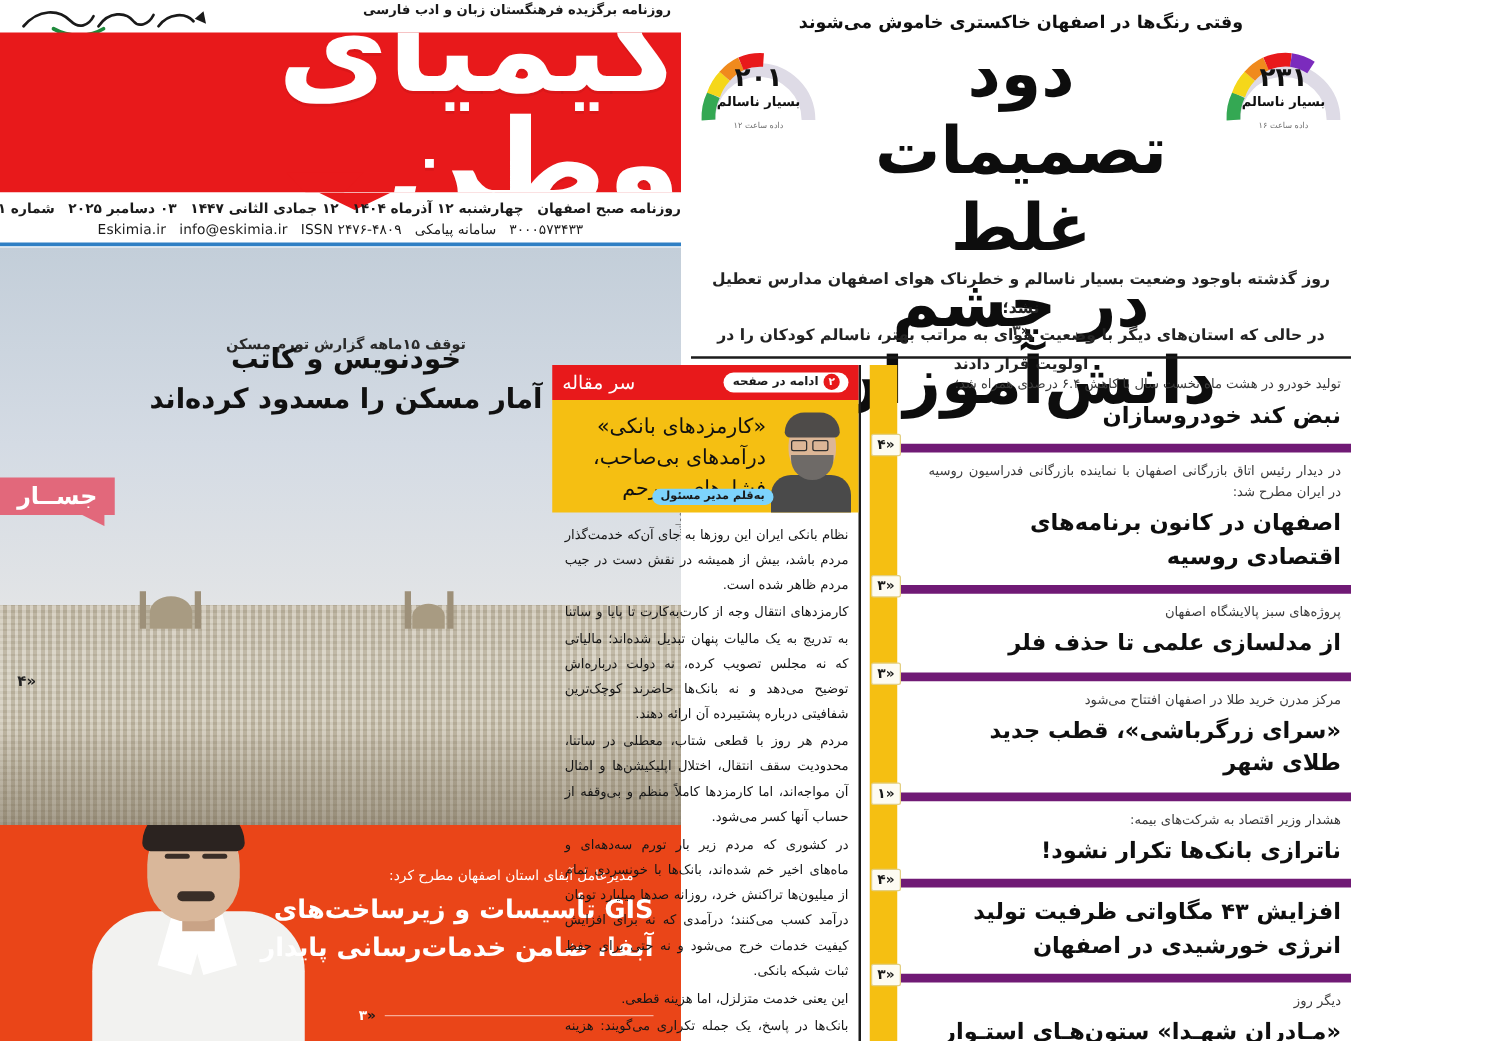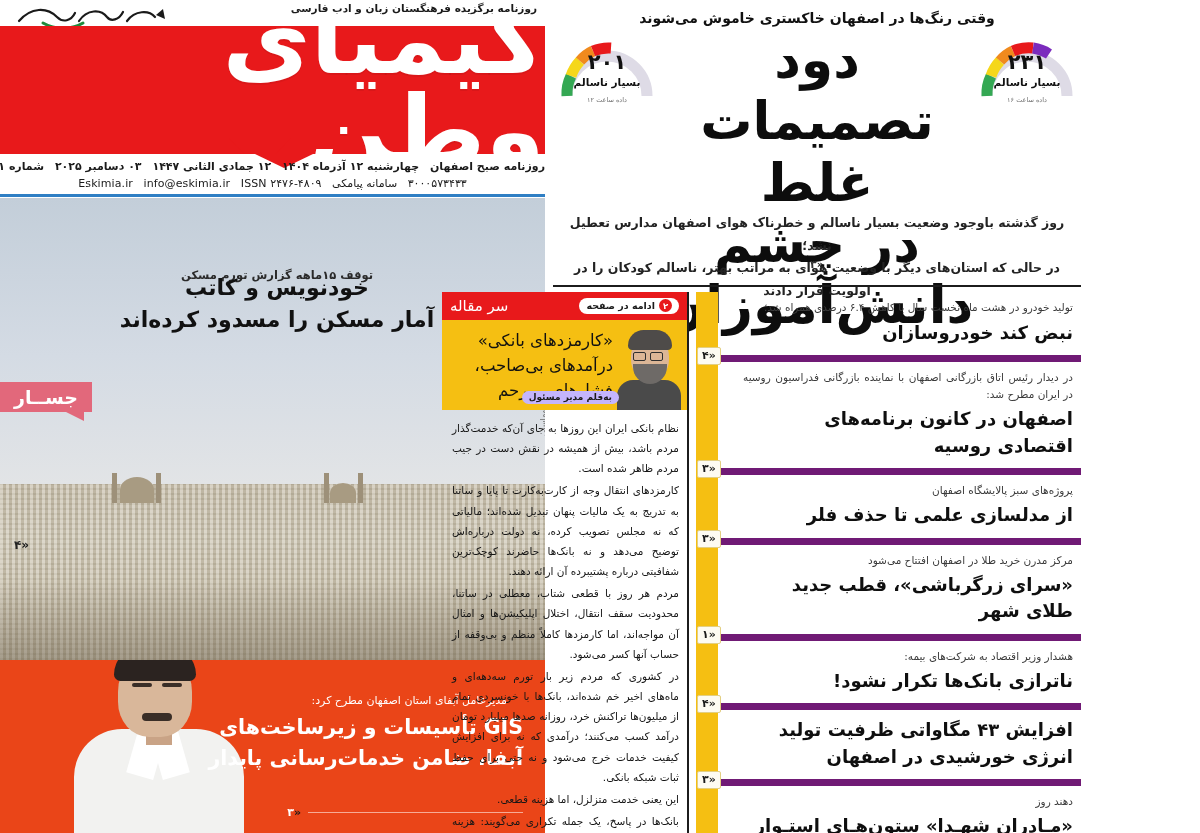--- a/index.html
+++ b/index.html
@@ -295,21 +295,21 @@
     background:#6e6a67; border-radius: 0 0 18px 18px; }
   .ep-body { position:absolute; left: 0; top: 56px; width: 64px; height: 34px;
     background:#4a4a4a; border-radius: 16px 16px 0 0; }
   .edit-title {
     position:absolute; right: 74px; left: 6px; top: 8px;
     text-align: right; font-size: 16.5px; font-weight: normal; color:#111;
     line-height: 1.52;
   }
   .edit-byline {
     position:absolute; right: 68px; bottom: 6px;
-    background:#c4b5fd; border-radius: 8px; padding: 1px 7px 2px;
+    background:#7dd3fc; border-radius: 8px; padding: 1px 7px 2px;
     font-size: 9px; font-weight: bold; color:#1a1a1a;
   }
   .edit-body {
     padding: 8px 8px 0 10px; text-align: justify; text-align-last: right;
     font-size: 10.5px; line-height: 1.92; color: #161616;
   }
   .edit-body p { margin-bottom: 2px; }
 </style>
 </head>
 <body>
@@ -494,21 +494,21 @@
         </div>
 
         <div class="news-item">
           <div class="news-title">افزایش ۴۳ مگاواتی ظرفیت تولید انرژی خورشیدی در اصفهان</div>
           <div class="pg-chip">
             <span class="chev">«</span><span>۳</span>
           </div>
         </div>
 
         <div class="news-item">
-          <div class="news-kicker">دهند روز</div>
+          <div class="news-kicker">دیگر روز</div>
           <div class="news-title wide">«مـادران شهـدا» ستون‌هـای استـوار میهـن</div>
           <div class="pg-chip">
             <span class="chev">«</span><span>۱</span>
           </div>
         </div>
 
       </div>
     </div>
 
     <div class="edit-col">

